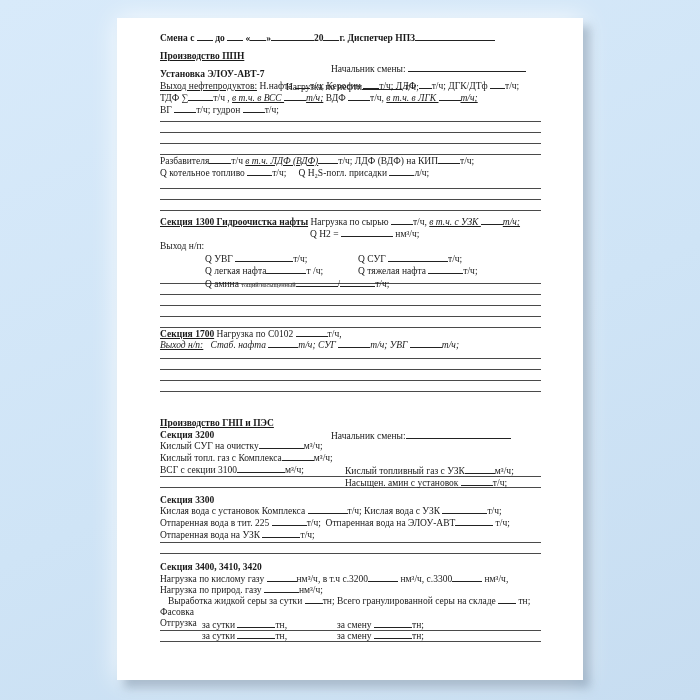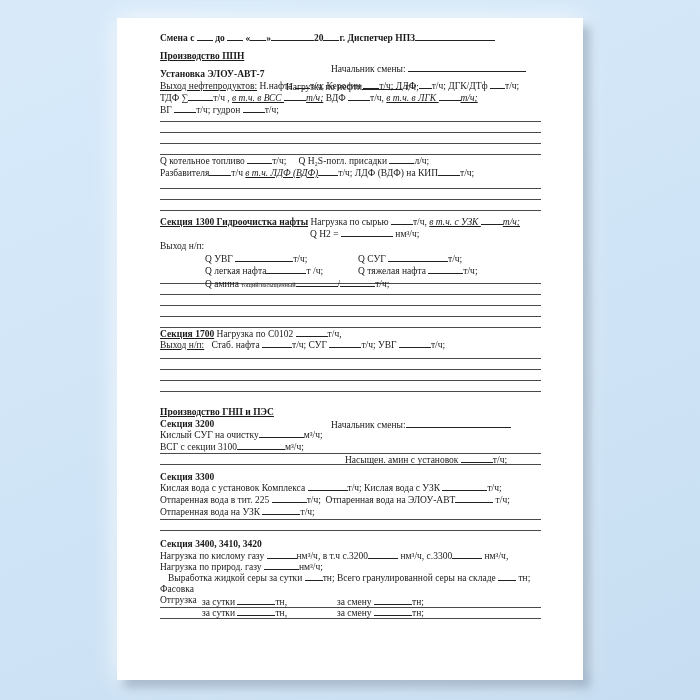--- a/index.html
+++ b/index.html
@@ -39,44 +39,45 @@
       <div class="line"><span class="t b">Смена с </span><span class="blank" style="width: 16px;"></span><span class="t b"> до </span><span class="blank" style="width: 16px;"></span><span class="t b"> «</span><span class="blank" style="width: 16px;"></span><span class="t b">»</span><span class="blank" style="width: 43px;"></span><span class="t b">20</span><span class="blank" style="width: 16px;"></span><span class="t b">г. Диспетчер НПЗ</span><span class="blank" style="width: 80px;"></span></div>
       <div class="line" style="margin-top: 6px;"><span class="t bu">Производство ППН</span><span class="col" style="left: 171px;"><span class="t ">Начальник смены: </span><span class="blank" style="width: 118px;"></span></span></div>
       <div class="line" style="margin-top: 6px;"><span class="t b">Установка ЭЛОУ-АВТ-7</span><span class="col" style="left: 126px;"><span class="t ">Нагрузка по нефти</span><span class="blank" style="width: 40px;"></span><span class="t "> т/ч;</span></span></div>
       <div class="line"><span class="t u">Выход нефтепродуктов:</span><span class="t "> Н.нафта </span><span class="blank" style="width: 15px;"></span><span class="t ">т/ч; Керосин </span><span class="blank" style="width: 16px;"></span><span class="t ">т/ч; ЛДФ </span><span class="blank" style="width: 13px;"></span><span class="t ">т/ч; ДГК/ДТф </span><span class="blank" style="width: 15px;"></span><span class="t ">т/ч;</span></div>
       <div class="line"><span class="t ">ТДФ ∑</span><span class="blank" style="width: 25px;"></span><span class="t ">т/ч , </span><span class="t i">в т.ч. в ВСС </span><span class="blank" style="width: 22px;"></span><span class="t i">т/ч;</span><span class="t "> ВДФ </span><span class="blank" style="width: 22px;"></span><span class="t ">т/ч, </span><span class="t i">в т.ч. в ЛГК </span><span class="blank" style="width: 22px;"></span><span class="t i">т/ч;</span></div>
       <div class="line"><span class="t ">ВГ </span><span class="blank" style="width: 22px;"></span><span class="t ">т/ч; гудрон </span><span class="blank" style="width: 22px;"></span><span class="t ">т/ч;</span></div>
       <div class="rule" style="margin-top: -5px;"></div>
       <div class="rule"></div>
       <div class="rule"></div>
       <div class="rule"></div>
+      <div class="line"><span class="t ">Разбавителя</span><span class="blank" style="width: 22px;"></span><span class="t ">т/ч </span><span class="t i">в т.ч. ЛДФ (ВДФ)</span><span class="blank" style="width: 20px;"></span><span class="t ">т/ч; ЛДФ (ВДФ) на КИП</span><span class="blank" style="width: 22px;"></span><span class="t ">т/ч;</span></div>
       <div class="line"><span class="t ">Q котельное топливо </span><span class="blank" style="width: 25px;"></span><span class="t ">т/ч;</span><span class="sp" style="width: 12px;"></span><span class="t ">Q H₂S-погл. присадки </span><span class="blank" style="width: 25px;"></span><span class="t ">л/ч;</span></div>
-      <div class="line"><span class="t ">Разбавителя</span><span class="blank" style="width: 22px;"></span><span class="t ">т/ч </span><span class="t i">в т.ч. ЛДФ (ВДФ)</span><span class="blank" style="width: 20px;"></span><span class="t ">т/ч; ЛДФ (ВДФ) на КИП</span><span class="blank" style="width: 22px;"></span><span class="t ">т/ч;</span></div>
       <div class="rule" style="margin-top: -1px;"></div>
       <div class="rule"></div>
       <div class="rule"></div>
       <div class="line" style="margin-top: 5px;"><span class="t bu">Секция 1300 Гидроочистка нафты</span><span class="t "> Нагрузка по сырью </span><span class="blank" style="width: 22px;"></span><span class="t ">т/ч, </span><span class="t i">в т.ч. с УЗК </span><span class="blank" style="width: 22px;"></span><span class="t i">т/ч;</span></div>
       <div class="line" style="padding-left: 150px;"><span class="t ">Q Н2 = </span><span class="blank" style="width: 52px;"></span><span class="t "> нм³/ч;</span></div>
       <div class="line"><span class="t ">Выход н/п:</span><span class="col" style="left: 45px;"><span class="t ">Q УВГ </span><span class="blank" style="width: 58px;"></span><span class="t ">т/ч;</span></span><span class="col" style="left: 198px;"><span class="t ">Q СУГ </span><span class="blank" style="width: 60px;"></span><span class="t ">т/ч;</span></span></div>
       <div class="line"><span class="col" style="left: 45px;"><span class="t ">Q легкая нафта</span><span class="blank" style="width: 40px;"></span><span class="t ">т /ч;</span></span><span class="col" style="left: 198px;"><span class="t ">Q тяжелая нафта </span><span class="blank" style="width: 35px;"></span><span class="t ">т/ч;</span></span></div>
       <div class="line" style="margin-top: 1px;"><span class="col" style="left: 45px;"><span class="t ">Q амина </span><span class="t sm">тощий/насыщенный</span><span class="blank" style="width: 42px;"></span><span class="t ">/</span><span class="blank" style="width: 35px;"></span><span class="t ">т/ч;</span></span></div>
       <div class="rule" style="margin-top: -4px;"></div>
       <div class="rule"></div>
       <div class="rule"></div>
       <div class="rule"></div>
       <div class="rule"></div>
       <div class="line"><span class="t bu">Секция 1700</span><span class="t "> Нагрузка по С0102 </span><span class="blank" style="width: 32px;"></span><span class="t ">т/ч,</span></div>
-      <div class="line" style="margin-top: -1px;"><span class="t u">Выход н/п:</span><span class="t ">   Стаб. нафта </span><span class="blank" style="width: 30px;"></span><span class="t ">т/ч; СУГ </span><span class="blank" style="width: 32px;"></span><span class="t ">т/ч; УВГ </span><span class="blank" style="width: 32px;"></span><span class="t ">т/ч;</span></div>
+      <div class="line" style="margin-top: -1px; font-style: italic;"><span class="t u">Выход н/п:</span><span class="t ">   Стаб. нафта </span><span class="blank" style="width: 30px;"></span><span class="t ">т/ч; СУГ </span><span class="blank" style="width: 32px;"></span><span class="t ">т/ч; УВГ </span><span class="blank" style="width: 32px;"></span><span class="t ">т/ч;</span></div>
       <div class="rule" style="margin-top: -3px;"></div>
       <div class="rule"></div>
       <div class="rule"></div>
       <div class="rule"></div>
-      <div class="line" style="margin-top: 14px;"><span class="t bu">Производство ГНП и ПЭС</span><span class="col" style="left: 171px;"><span class="t ">Начальник смены:</span><span class="blank" style="width: 105px;"></span></span></div>
+      <div class="line" style="margin-top: 25px;"><span class="t bu">Производство ГНП и ПЭС</span><span class="col" style="left: 171px;"><span class="t ">Начальник смены:</span><span class="blank" style="width: 105px;"></span></span></div>
       <div class="line"><span class="t b">Секция 3200</span></div>
       <div class="line" style="margin-top: -1px; font-family: Liberation Serif, serif;"><span class="t ">Кислый СУГ на очистку</span><span class="blank" style="width: 45px;"></span><span class="t ">м³/ч;</span></div>
+      <div class="line"><span class="t ">Кислый топл. газ с Комплекса</span><span class="blank" style="width: 32px;"></span><span class="t ">м³/ч;</span><span class="col" style="left: 185px;"><span class="t ">Кислый топливный газ с УЗК</span><span class="blank" style="width: 30px;"></span><span class="t ">м³/ч;</span></span></div>
       <div class="line"><span class="t ">ВСГ с секции 3100</span><span class="blank" style="width: 48px;"></span><span class="t ">м³/ч;</span><span class="col" style="left: 185px;"><span class="t ">Насыщен. амин с установок </span><span class="blank" style="width: 32px;"></span><span class="t ">т/ч;</span></span></div>
       <div class="rule" style="margin-top: -10px;"></div>
       <div class="rule"></div>
       <div class="line" style="margin-top: 6px;"><span class="t b">Секция 3300</span></div>
       <div class="line" style="margin-top: -1px;"><span class="t ">Кислая вода с установок Комплекса </span><span class="blank" style="width: 40px;"></span><span class="t ">т/ч; Кислая вода с УЗК </span><span class="blank" style="width: 45px;"></span><span class="t ">т/ч;</span></div>
       <div class="line"><span class="t ">Отпаренная вода в тит. 225 </span><span class="blank" style="width: 35px;"></span><span class="t ">т/ч;  Отпаренная вода на ЭЛОУ-АВТ</span><span class="blank" style="width: 38px;"></span><span class="t "> т/ч;</span></div>
       <div class="line"><span class="t ">Отпаренная вода на УЗК </span><span class="blank" style="width: 38px;"></span><span class="t ">т/ч;</span></div>
       <div class="rule" style="margin-top: -9px;"></div>
       <div class="rule"></div>
       <div class="line" style="margin-top: 7px;"><span class="t b">Секция 3400, 3410, 3420</span></div>

